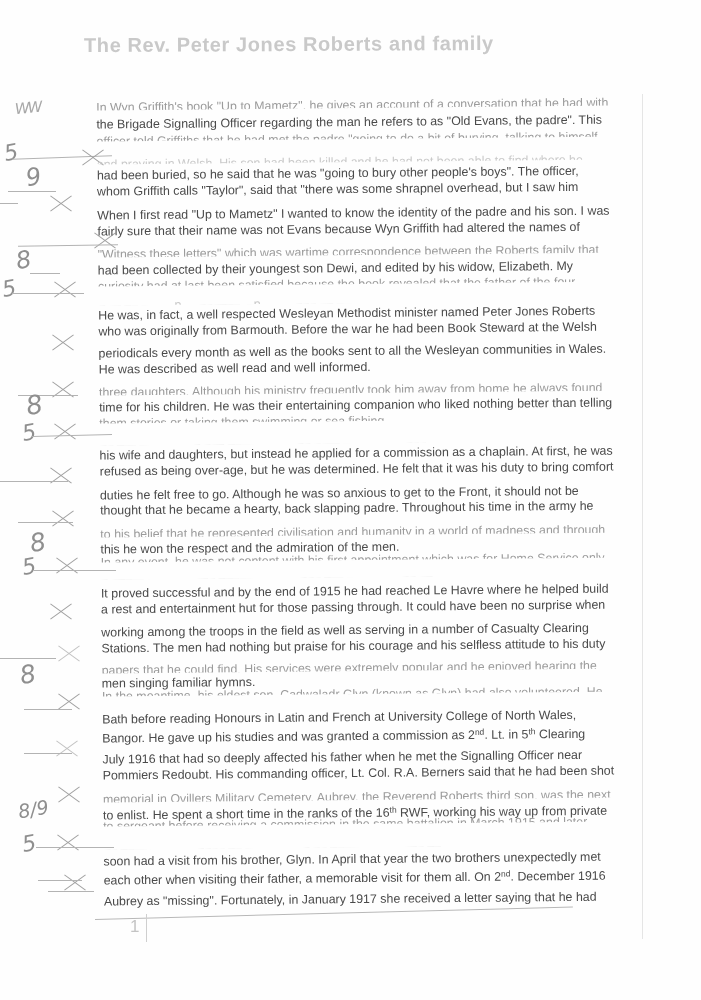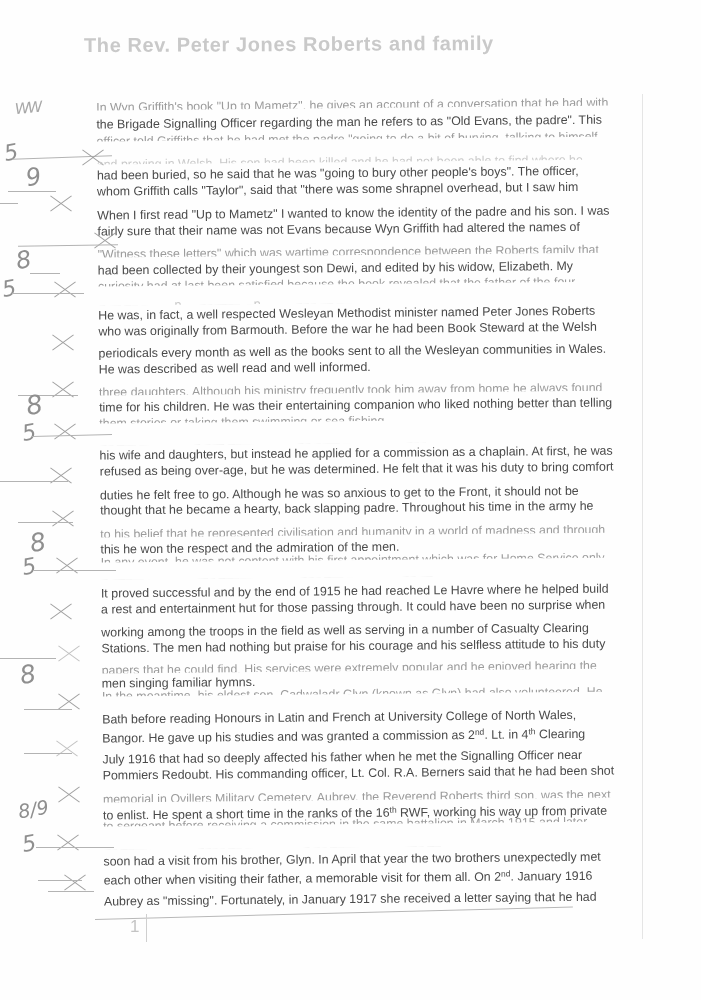--- a/index.html
+++ b/index.html
@@ -134,29 +134,29 @@
     <div class="ln fad cut-b" style="top:553px;"><span>In any event, he was not content with his first appointment which was for Home Service only</span></div>
     <div class="ln gho cut-b" style="top:570px;"><span>– –––— –– ––– –—– –––––– –––— ––– –— – ––– ––––– ––</span></div>
     <div class="ln" style="top:584px;"><span>It proved successful and by the end of 1915 he had reached Le Havre where he helped build</span></div>
     <div class="ln" style="top:600px;"><span>a rest and entertainment hut for those passing through. It could have been no surprise when</span></div>
     <div class="ln" style="top:623px;"><span>working among the troops in the field as well as serving in a number of Casualty Clearing</span></div>
     <div class="ln" style="top:639px;"><span>Stations. The men had nothing but praise for his courage and his selfless attitude to his duty</span></div>
     <div class="ln fad cut-t" style="top:661px;"><span>papers that he could find. His services were extremely popular and he enjoyed hearing the</span></div>
     <div class="ln" style="top:674px;"><span>men singing familiar hymns.</span></div>
     <div class="ln fad cut-b" style="top:687px;"><span>In the meantime, his eldest son, Cadwaladr Glyn (known as Glyn) had also volunteered. He</span></div>
     <div class="ln" style="top:710px;"><span>Bath before reading Honours in Latin and French at University College of North Wales,</span></div>
-    <div class="ln" style="top:726px;"><span>Bangor. He gave up his studies and was granted a commission as 2</span><span class="sp">nd</span><span>. Lt. in 4</span><span class="sp">th</span><span> Clearing</span></div>
+    <div class="ln" style="top:726px;"><span>Bangor. He gave up his studies and was granted a commission as 2</span><span class="sp">nd</span><span>. Lt. in 5</span><span class="sp">th</span><span> Clearing</span></div>
     <div class="ln" style="top:750px;"><span>July 1916 that had so deeply affected his father when he met the Signalling Officer near</span></div>
     <div class="ln" style="top:766px;"><span>Pommiers Redoubt. His commanding officer, Lt. Col. R.A. Berners said that he had been shot</span></div>
     <div class="ln fad cut-t" style="top:790px;"><span>memorial in Ovillers Military Cemetery. Aubrey, the Reverend Roberts third son, was the next</span></div>
     <div class="ln" style="top:803px;"><span>to enlist. He spent a short time in the ranks of the 16</span><span class="sp">th</span><span> RWF, working his way up from private</span></div>
     <div class="ln fad cut-b" style="top:817px;"><span>to sergeant before receiving a commission in the same battalion in March 1915 and later</span></div>
     <div class="ln gho cut-b" style="top:840px;"><span>–– ––— – –––— –––– –– –—– ––––– –– –––— –––– –—– ––</span></div>
     <div class="ln" style="top:852px;"><span>soon had a visit from his brother, Glyn. In April that year the two brothers unexpectedly met</span></div>
-    <div class="ln" style="top:868px;"><span>each other when visiting their father, a memorable visit for them all. On 2</span><span class="sp">nd</span><span>. January 1916</span></div>
+    <div class="ln" style="top:868px;"><span>each other when visiting their father, a memorable visit for them all. On 2</span><span class="sp">nd</span><span>. December 1916</span></div>
     <div class="ln" style="top:892px;"><span>Aubrey as "missing". Fortunately, in January 1917 she received a letter saying that he had</span></div>
   </div>
 
   <div class="vline-right"></div>
   <div class="bottom-line"></div>
   <div class="pgnum">1</div>
   <div class="pgbar"></div>
 
 </div>
 

